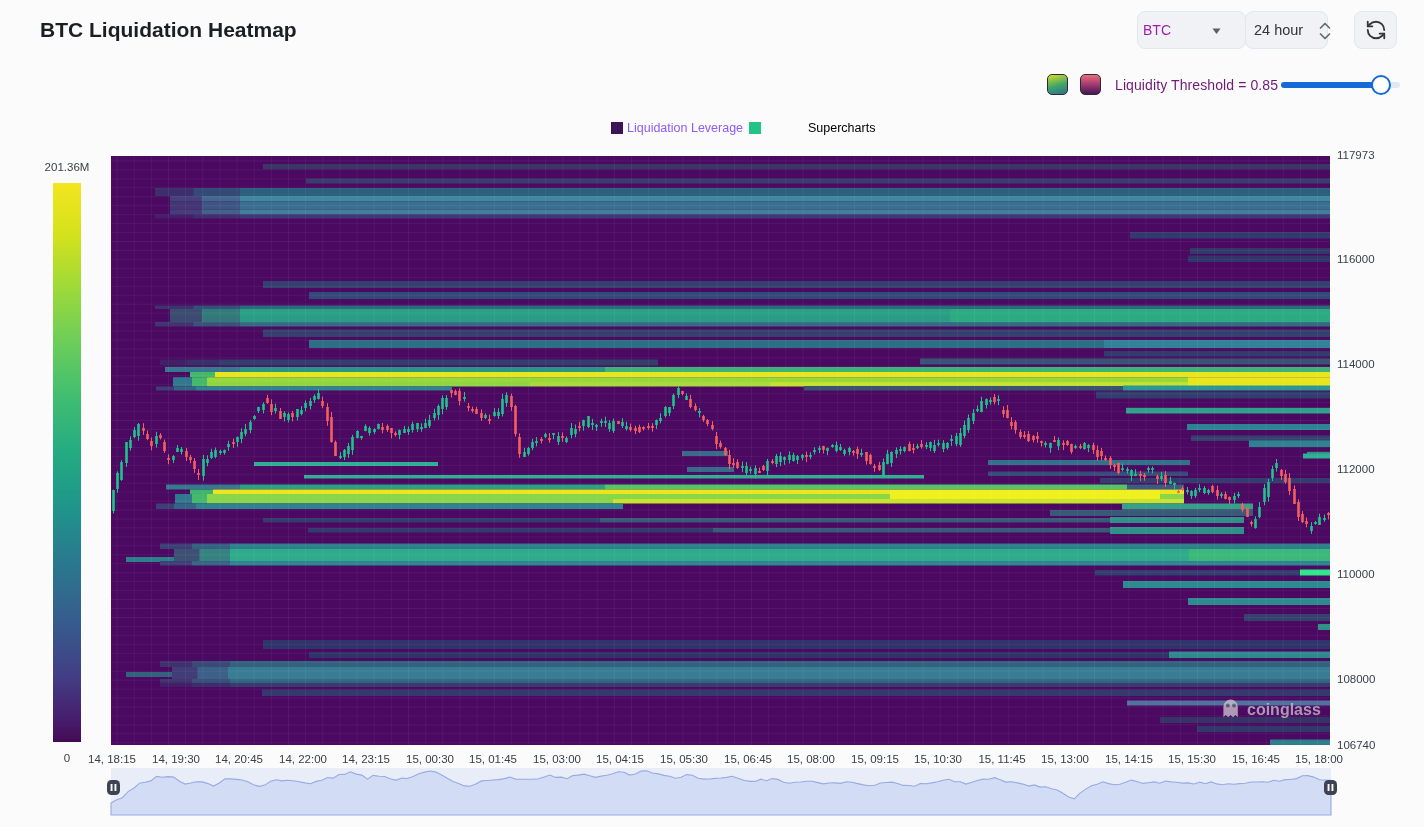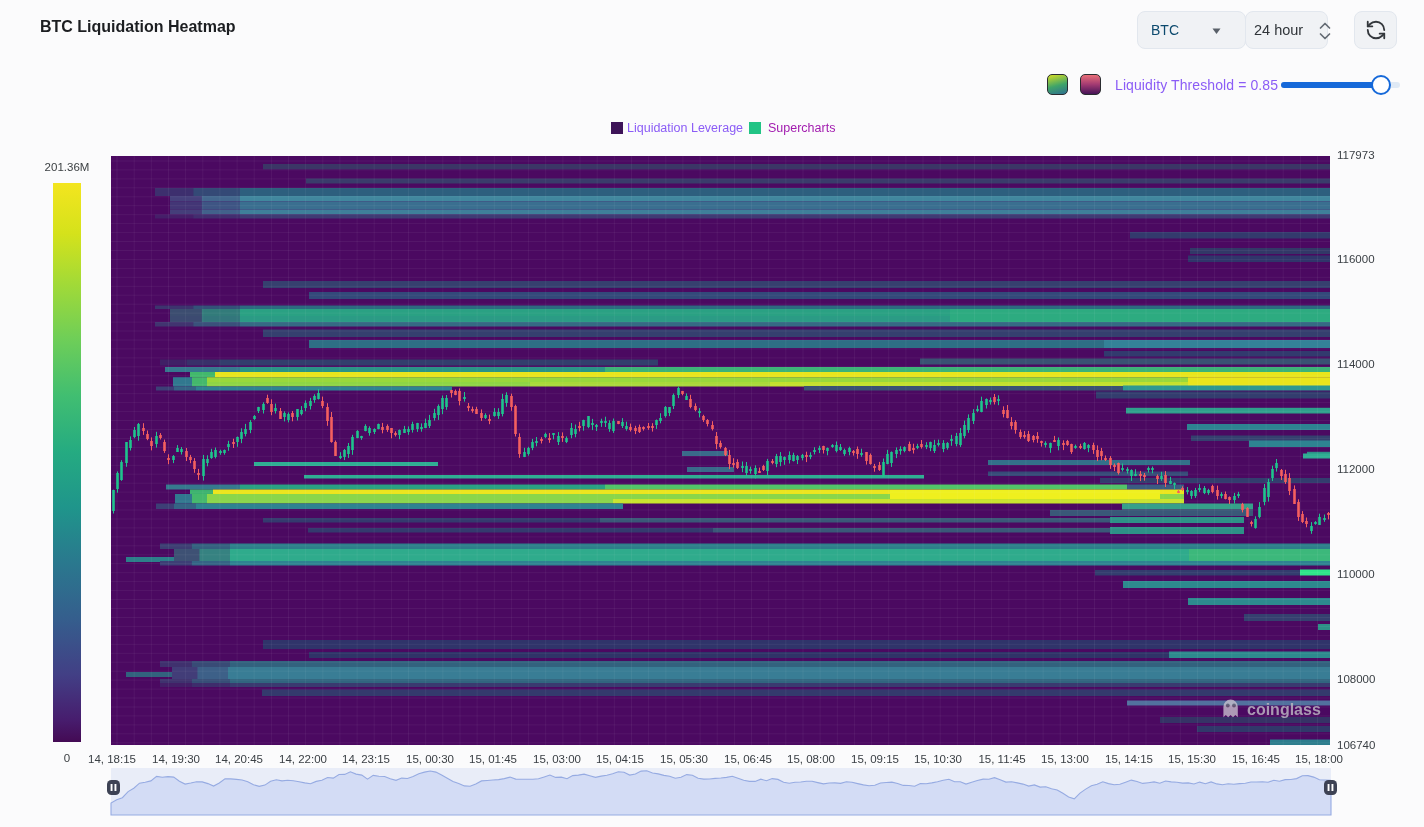--- a/index.html
+++ b/index.html
@@ -1,45 +1,45 @@
 <!DOCTYPE html>
 <html><head><meta charset="utf-8"><style>
 *{margin:0;padding:0;box-sizing:border-box}
 body{width:1424px;height:827px;position:relative;background:#fbfbfc;font-family:"Liberation Sans",sans-serif;overflow:hidden}
 .abs{position:absolute}
 .box{background:#f0f2f5;border:1px solid #e2e7ee;border-radius:8px;display:flex;align-items:center}
 </style></head><body>
-<div class="abs" style="left:40px;top:18px;font-size:16px;font-weight:bold;color:#1c1e21">BTC Liquidation Heatmap</div>
-<div class="abs box" style="left:1137px;top:11px;width:109px;height:38px;padding-left:13px;font-size:14px;color:#0c4a6e">BTC
+<div class="abs" style="left:40px;top:18px;font-size:21px;font-weight:bold;color:#1c1e21">BTC Liquidation Heatmap</div>
+<div class="abs box" style="left:1137px;top:11px;width:109px;height:38px;padding-left:5px;font-size:14px;color:#a21caf">BTC
   <svg class="abs" style="left:74px;top:16px" width="9" height="7">
       <path d="M0.5 0.5 L8.5 0.5 L4.5 6 Z" fill="#596069"></path>
     </svg></div>
 <div class="abs box" style="left:1245px;top:11px;width:83px;height:38px;padding-left:8px;font-size:14.5px;color:#2f3439">24 hour
   <svg class="abs" style="left:73px;top:10px" width="12" height="18">
       <path d="M1.5 6 L6 1.5 L10.5 6" stroke="#646b74" stroke-width="1.7" fill="none" stroke-linecap="round" stroke-linejoin="round"></path>
       <path d="M1.5 12 L6 16.5 L10.5 12" stroke="#646b74" stroke-width="1.7" fill="none" stroke-linecap="round" stroke-linejoin="round"></path>
     </svg></div>
 <div class="abs box" style="left:1354px;top:11px;width:43px;height:38px;justify-content:center">
   <svg width="22" height="22" viewBox="0 0 24 24" fill="none" stroke="#33373c" stroke-width="2" stroke-linecap="round" stroke-linejoin="round">
       <path d="M21 12a9 9 0 0 0-9-9 9.75 9.75 0 0 0-6.74 2.74L3 8"></path>
       <path d="M3 3v5h5"></path>
       <path d="M3 12a9 9 0 0 0 9 9 9.75 9.75 0 0 0 6.74-2.74L21 16"></path>
       <path d="M16 16h5v5"></path>
     </svg>
   </div>
 <div class="abs" style="left:1047px;top:74px;width:21px;height:21px;border-radius:5px;border:1.5px solid #2a2c30;background:linear-gradient(165deg,#d6de24,#3fa469 55%,#2e6f90)"></div>
 <div class="abs" style="left:1080px;top:74px;width:21px;height:21px;border-radius:5px;border:1.5px solid #2a2c30;background:linear-gradient(#e96f78,#a23a72 50%,#461457)"></div>
-<div class="abs" style="left:1115px;top:77px;font-size:14px;letter-spacing:0.1px;color:#8b5cf6">Liquidity Threshold = 0.85</div>
+<div class="abs" style="left:1115px;top:77px;font-size:14px;letter-spacing:0.1px;color:#701a75">Liquidity Threshold = 0.85</div>
 <div class="abs" style="left:1281px;top:82px;width:119px;height:6px;border-radius:3px;background:#dfe9f5"></div>
 <div class="abs" style="left:1281px;top:82px;width:100px;height:6px;border-radius:3px;background:#1669d9"></div>
 <div class="abs" style="left:1371px;top:75px;width:20px;height:20px;border-radius:50%;background:#fff;border:2.5px solid #1669d9"></div>
 <div class="abs" style="left:611px;top:122px;width:12px;height:12px;background:#3d1458"></div>
 <div class="abs" style="left:627px;top:121px;font-size:12.5px;color:#8b5cf6">Liquidation Leverage</div>
 <div class="abs" style="left:749px;top:122px;width:12px;height:12px;background:#22c485"></div>
-<div class="abs" style="left:768px;top:121px;font-size:12.5px;color:#a21caf">Supercharts</div>
+<div class="abs" style="left:808px;top:121px;font-size:12.5px;color:#000000">Supercharts</div>
 <div class="abs" style="left:0;top:0"><svg width="1424" height="827" viewBox="0 0 1424 827" font-family="Liberation Sans, sans-serif">
 <defs>
 <linearGradient id="vir" x1="0" y1="0" x2="0" y2="1">
 <stop offset="0" stop-color="#f3e51f"></stop>
           <stop offset="0.09" stop-color="#d5e21b"></stop>
 <stop offset="0.18" stop-color="#a2da37"></stop>
           <stop offset="0.28" stop-color="#6ece58"></stop>
 <stop offset="0.38" stop-color="#41be71"></stop>
           <stop offset="0.48" stop-color="#25ab81"></stop>
 <stop offset="0.58" stop-color="#1f958b"></stop>

